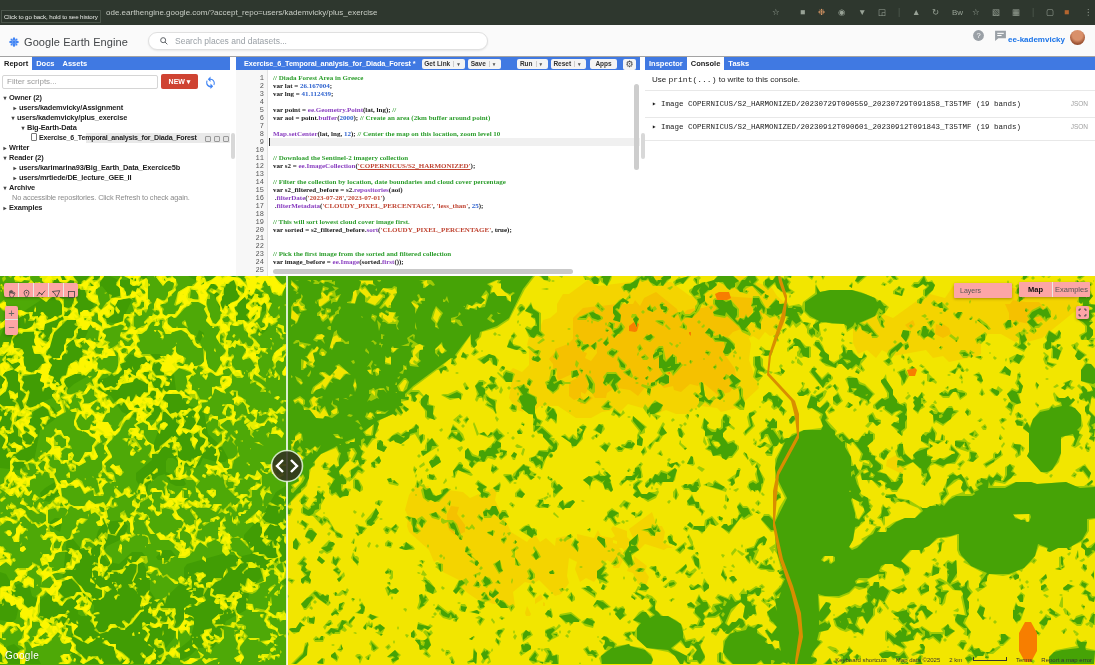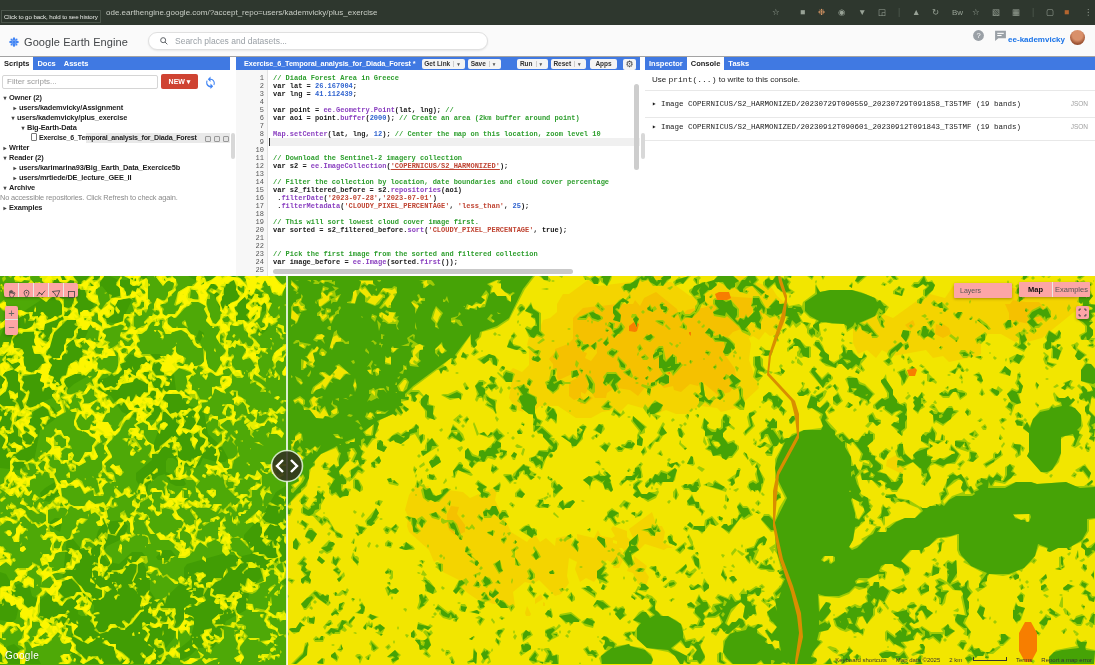--- a/index.html
+++ b/index.html
@@ -48,21 +48,21 @@
 #edheader { position:absolute; left:0; top:0; width:404px; height:13px; background:#4079e2; }
 #edtitle { position:absolute; left:8px; top:0; font-size:7.3px; font-weight:bold; color:#fff; line-height:13px; white-space:nowrap; letter-spacing:-0.1px;}
 .edbtn { position:absolute; top:2px; height:10px; background:#f4f4f4; border-radius:2px; font-size:6.5px; font-weight:bold; color:#333; text-align:center; line-height:10px; }
 .edbtn .dd { border-left:1px solid #ccc; padding:0 3px; margin-left:3px; font-size:5px; color:#555; }
 #gear { position:absolute; top:1.5px; width:13px; height:11px; background:#f4f4f4; border-radius:2px; color:#444; font-size:9px; line-height:11px; text-align:center; }
 #codearea { position:absolute; left:0; top:13px; width:404px; height:206px; background:#fff; overflow:hidden; }
 #gutter { position:absolute; left:0; top:0; width:32px; height:206px; background:#f7f7f7; border-right:1px solid #e3e3e3; }
 #codelines { position:absolute; left:0; top:4px; width:404px; font-family:"Liberation Mono",monospace; font-size:7px; line-height:8px; font-weight:bold; color:#1a1a1a; }
 .cl { position:relative; height:8px; }
 .ln { position:absolute; left:0; top:0; width:28px; text-align:right; color:#555; font-weight:normal; }
-.cd { position:absolute; left:37px; top:0; white-space:pre; }
+.cd { position:absolute; left:37px; top:0; white-space:pre;font-family:Liberation Serif, serif; }
 .cm { color:#2d9e2d; } .kw { color:#111; } .num { color:#2f63cf; } .str { color:#c04533; } .fn { color:#8a3fc0; }
 #activeline { position:absolute; left:33px; top:68px; width:371px; height:8px; background:#f0f0f0; border-left:1px solid #333; }
 #vscroll { position:absolute; right:1px; top:14px; width:5px; height:86px; background:#cdcdcd; border-radius:3px; }
 #hscroll { position:absolute; left:37px; bottom:2px; width:300px; height:5px; background:#c9c9c9; border-radius:3px; }
 
 
 #rightpanel { position:absolute; left:645px; top:0; width:450px; height:195px; }
 #consolebody { position:absolute; left:0; top:13px; width:450px; height:206px; background:#fff; font-size:8px; color:#222; }
 .mono { font-family:"Liberation Mono",monospace; }
 .centry { position:absolute; left:7px; font-family:"Liberation Mono",monospace; font-size:7.5px; color:#1a1a1a; white-space:nowrap; }
@@ -148,41 +148,41 @@
         <rect x="6" y="11" width="8" height="2" fill="#fff"></rect>
       </svg>
     <div id="username">ee-kademvicky</div>
     <div id="avatar"></div>
   </div>
 
   <div id="panels">
 
     <div id="leftpanel">
       <div class="panel-tabsbar" style="left:0;width:230px;">
-        <span class="ptab active">Scripts</span><span class="ptab">Docs</span><span class="ptab">Assets</span>
+        <span class="ptab active">Report</span><span class="ptab">Docs</span><span class="ptab">Assets</span>
       </div>
       <div id="filterrow">
         <div id="filterinput">Filter scripts...</div>
         <div id="newbtn">NEW ▾</div>
         <div id="refreshbtn"><svg width="13" height="13" viewBox="0 0 24 24">
               <path fill="#4285f4" d="M12 4V1L7 6l5 5V7c3.3 0 6 2.7 6 6 0 1-.25 2-.7 2.8l1.46 1.46A7.9 7.9 0 0 0 20 13c0-4.4-3.6-8-8-8zm0 14c-3.3 0-6-2.7-6-6 0-1 .25-2 .7-2.8L5.24 7.74A7.9 7.9 0 0 0 4 13c0 4.4 3.6 8 8 8v3l5-5-5-5z"></path>
             </svg></div>
       </div>
       <div id="tree">
         <div class="trow"><span class="arr" style="margin-left:1px;">▾</span>Owner (2)</div>
         <div class="trow"><span class="arr" style="margin-left:11px;">▸</span>users/kademvicky/Assignment</div>
         <div class="trow"><span class="arr" style="margin-left:9px;">▾</span>users/kademvicky/plus_exercise</div>
         <div class="trow"><span class="arr" style="margin-left:19px;">▾</span>Big-Earth-Data</div>
         <div class="trow" id="filerow" style="font-size:7.1px;letter-spacing:-0.2px;"><span style="margin-left:31px;"></span><span class="ficon"></span>Exercise_6_Temporal_analysis_for_Diada_Forest<span style="position:absolute;right:1px;top:1px;"><span class="ricon"></span><span class="ricon"></span><span class="ricon"></span></span></div>
         <div class="trow"><span class="arr" style="margin-left:1px;">▸</span>Writer</div>
         <div class="trow"><span class="arr" style="margin-left:1px;">▾</span>Reader (2)</div>
         <div class="trow"><span class="arr" style="margin-left:11px;">▸</span>users/karimarina93/Big_Earth_Data_Exercice5b</div>
         <div class="trow"><span class="arr" style="margin-left:11px;">▸</span>users/mrtiede/DE_lecture_GEE_II</div>
         <div class="trow"><span class="arr" style="margin-left:1px;">▾</span>Archive</div>
-        <div class="trow gray" style="">No accessible repositories. Click Refresh to check again.</div>
+        <div class="trow gray" style="padding-left:12px;">No accessible repositories. Click Refresh to check again.</div>
         <div class="trow"><span class="arr" style="margin-left:1px;">▸</span>Examples</div>
       </div>
     </div>
     <div class="pdivider" style="left:230px;">
         <div class="phandle" style="left:1px;top:76px;"></div>
       </div>
 
     <div id="editor">
       <div id="edheader">
         <div id="edtitle">Exercise_6_Temporal_analysis_for_Diada_Forest *</div>

